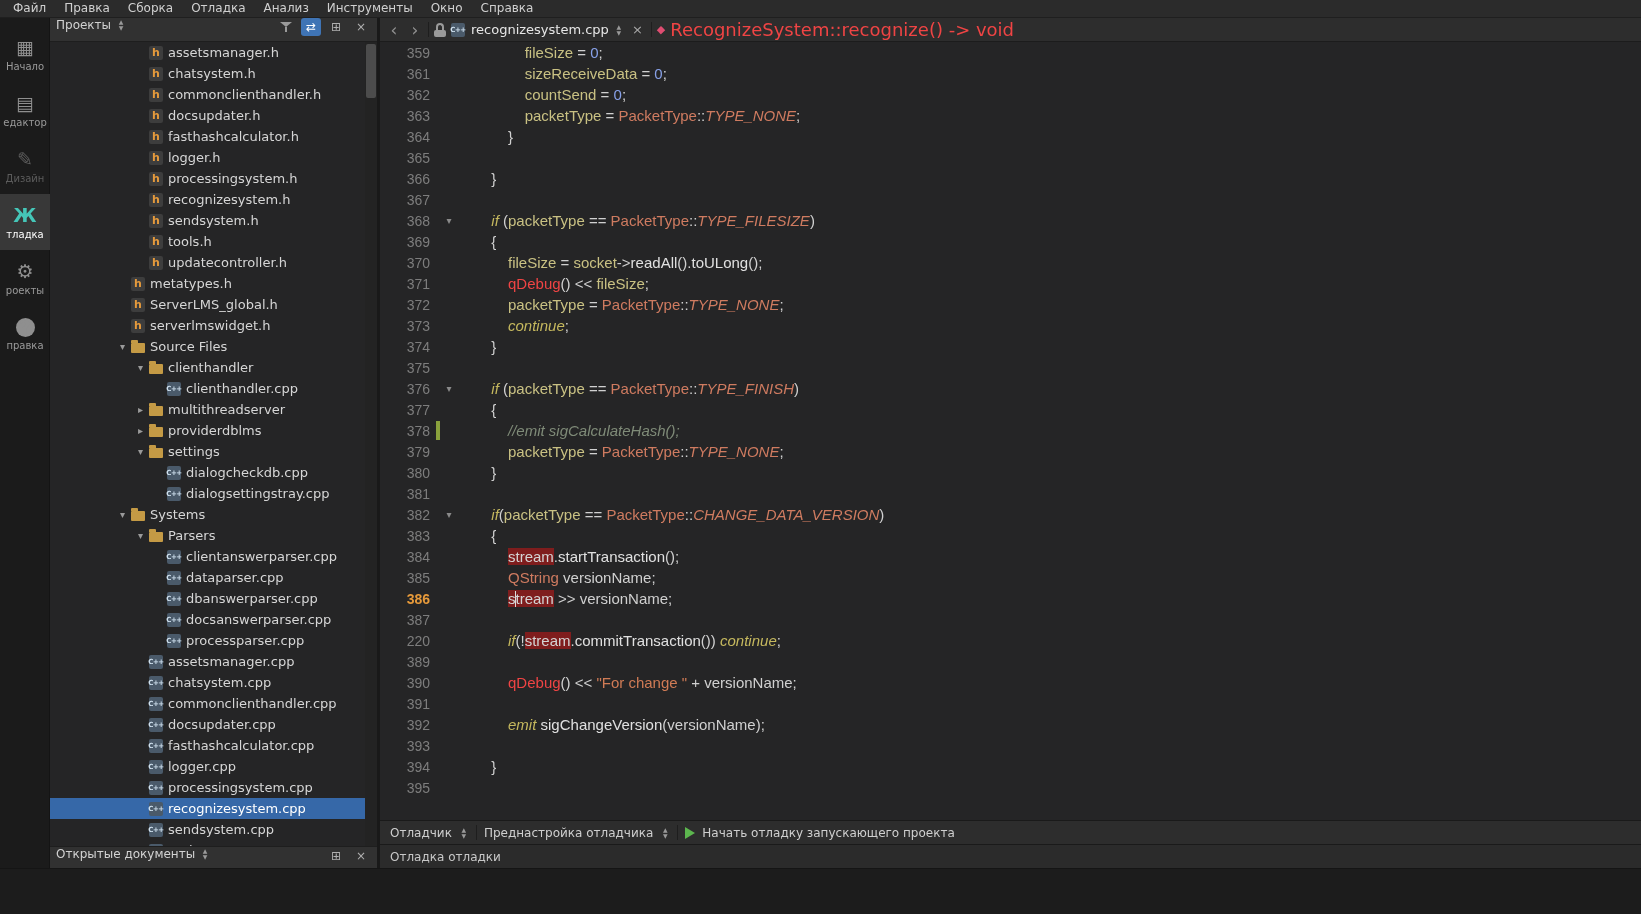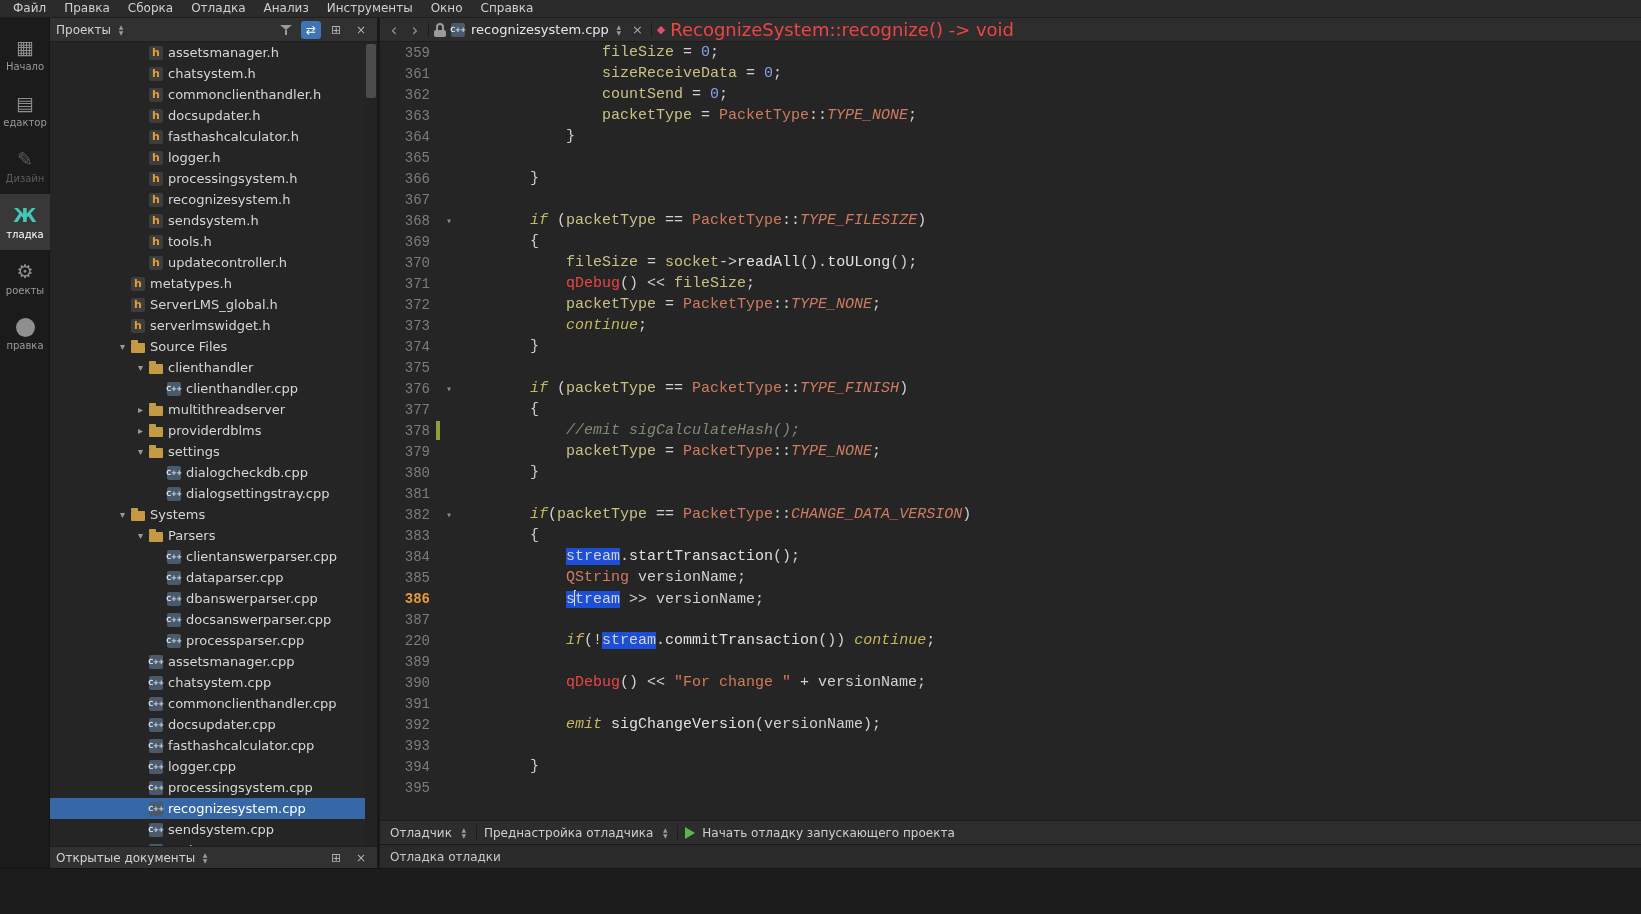--- a/index.html
+++ b/index.html
@@ -26,21 +26,21 @@
   .mode-item.active .micon{color:#45c6b8;font-weight:bold}
   .mode-item.active .mlabel{color:#ffffff}
   .mode-item.disabled .micon,.mode-item.disabled .mlabel{color:#5c5c5c}
   .helpc{width:19px;height:19px;border-radius:50%;background:#8f8f8f;color:#1b1b1b;
     font-size:13px;font-weight:bold;display:flex;align-items:center;justify-content:center}
 
   
   .left-panel{width:330px;flex:none;display:flex;flex-direction:column;background:#252526;
     border-right:3px solid #191919}
   .panel-header{height:24px;background:#313131;border-bottom:1px solid #1e1e1e;
-    display:flex;align-items:center;padding:0 6px;gap:5px;flex:none}
+    display:flex;padding:0 6px;gap:5px;flex:none}
   .panel-header.bottomh{height:22px;border-top:1px solid #1e1e1e;border-bottom:none;margin-top:auto}
   .panel-title{color:#d2d2d2;font-size:12px;white-space:nowrap}
   .spacer{flex:1}
   .hbtn{width:20px;height:18px;border-radius:3px;display:flex;align-items:center;
     justify-content:center;color:#b0b0b0;font-size:12px;flex:none}
   .hbtn.active{background:#3f74b5;color:#fff}
   .cmb{display:inline-flex;flex-direction:column;align-items:center;justify-content:center;height:14px;width:10px}
   .cmb::before{content:"▲";font-size:6px;line-height:6px;color:#9a9a9a}
   .cmb::after{content:"▼";font-size:6px;line-height:6px;color:#9a9a9a}
   .filtericon{position:relative;width:12px;height:12px;display:inline-block}
@@ -74,39 +74,39 @@
   .lock .shackle{position:absolute;top:0;left:2px;width:8px;height:7px;border:2px solid #9a9a9a;
     border-bottom:none;border-radius:4px 4px 0 0}
   .lock .lbody{position:absolute;bottom:0;left:0;width:12px;height:7px;background:#9a9a9a;border-radius:2px}
   .tabname{color:#e6e6e6;font-size:13px}
   .tabclose{color:#a8a8a8;font-size:13px;padding:0 3px}
   .diamond{color:#df4d71;font-size:11px}
   .symbol{color:#ef4444;font-size:18px;white-space:nowrap}
 
   
   .code-wrap{flex:1;min-height:0;overflow:hidden;background:#252526;
-    font-family:Liberation Mono, monospace;font-size:15px}
+    font-family:Liberation Sans, sans-serif;font-size:15px}
   .code-row{height:21px;display:flex;align-items:center}
   .ln{width:56px;flex:none;text-align:right;padding-right:6px;color:#7d7d7d;font-size:14px}
   .ln.cur{color:#e79a3a;font-weight:bold}
   .mk{width:4px;height:19px;flex:none}
   .mk.green{background:#8aa13c}
   .fold{width:18px;flex:none;text-align:center;color:#8a8a8a;font-size:10px}
   .ctext{white-space:pre}
   .tk-p{color:#d0d0d0}
   .tk-k{color:#c5b85e;font-style:italic}
   .tk-t{color:#cf7b60}
   .tk-e{color:#cf7b60;font-style:italic}
   .tk-f{color:#c9c183}
   .tk-fn{color:#e0e0e0}
   .tk-q{color:#ef4444}
   .tk-n{color:#88a1e8}
   .tk-s{color:#d07b55}
   .tk-c{color:#7f8b78;font-style:italic}
-  .tk-occ{color:#d4d4d4;background:#1d4ed8}
+  .tk-occ{color:#d4d4d4;background:#7f1d1d}
   .tk-caret{display:inline-block;width:2px;height:16px;background:#dcdcdc;vertical-align:-3px;margin:0 -1px}
 
   
   .dbg-bar{height:24px;flex:none;background:#2d2d2d;border-top:1px solid #1a1a1a;
     display:flex;align-items:center;gap:7px;padding:0 10px;font-size:12px;color:#cfcfcf}
   .play{width:0;height:0;border-left:10px solid #5cb64e;border-top:6px solid transparent;
     border-bottom:6px solid transparent;flex:none}
   .modes-bar{height:24px;flex:none;background:#2b2b2b;border-top:1px solid #1a1a1a;
     display:flex;align-items:center;padding:0 10px;font-size:12px;color:#c8c8c8}
   .bottom-void{height:46px;flex:none;background:#1c1c1c;border-top:1px solid #151515}

